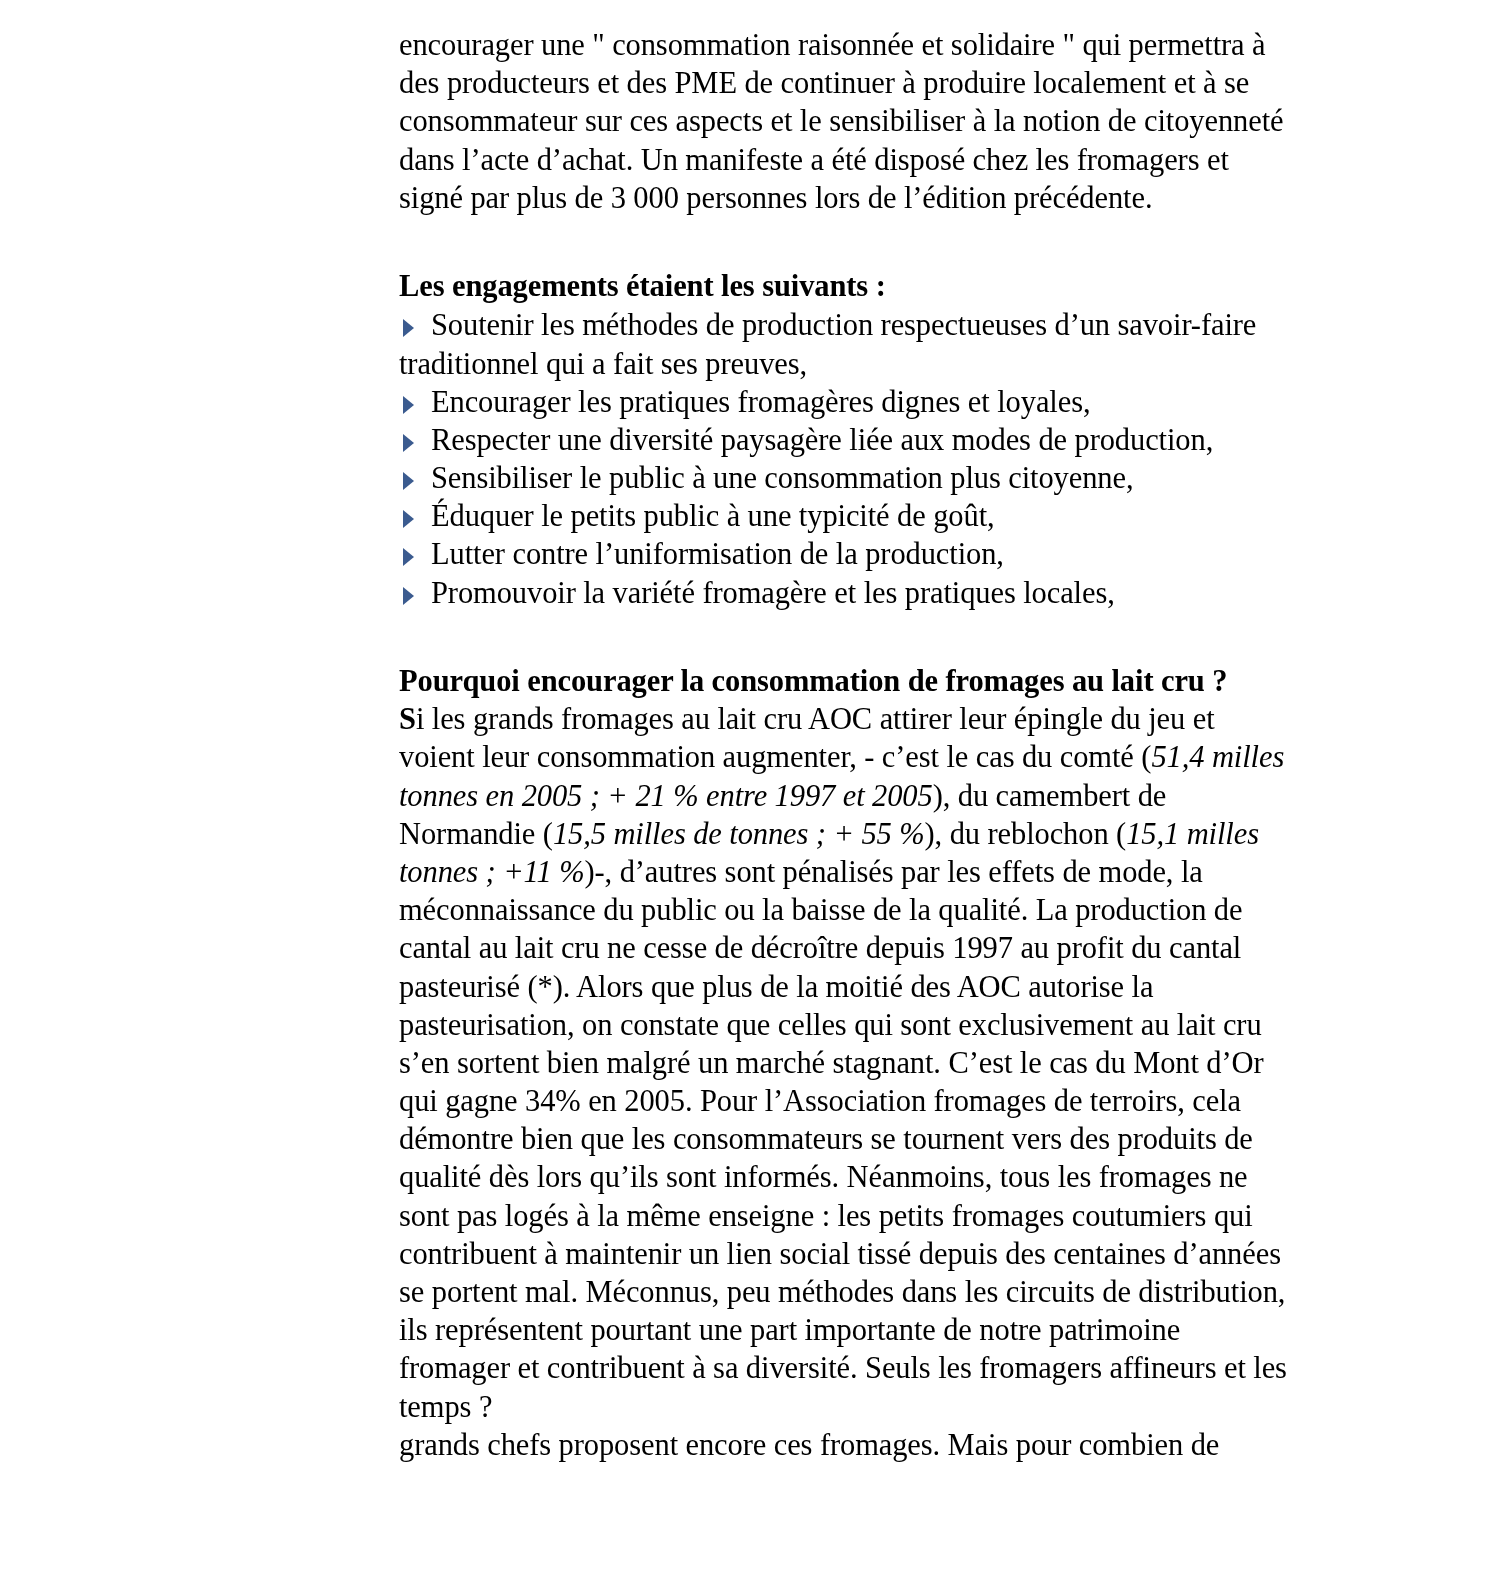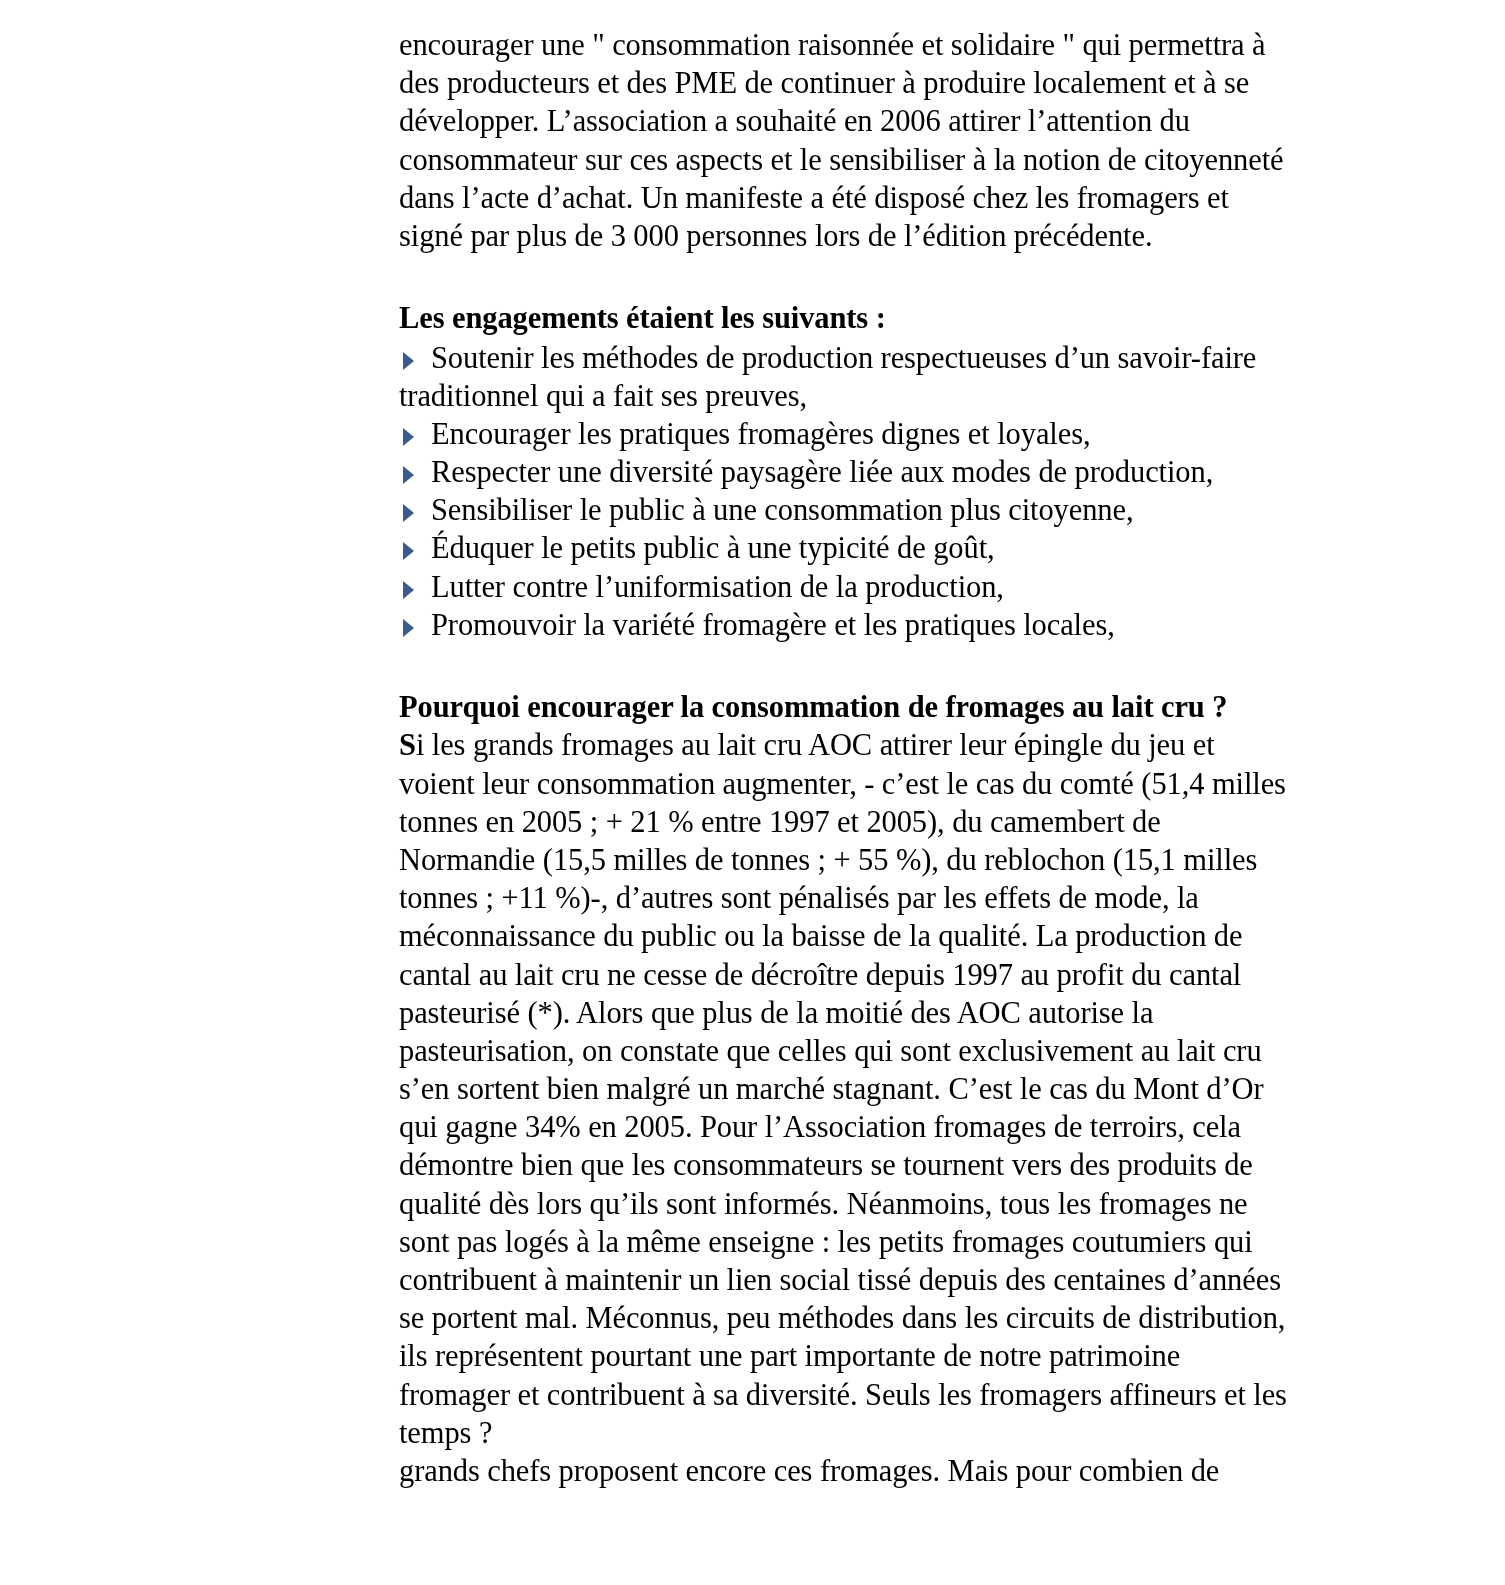--- a/index.html
+++ b/index.html
@@ -25,50 +25,49 @@
     font-size: 30.5px;
     line-height: 38.2px;
     height: 38.2px;
     white-space: nowrap;
     letter-spacing: -0.1px;
   }
   .blank {
     height: 38.2px;
   }
   .bold { font-weight: bold; }
-  .ital { }
+  .ital { font-style: italic; }
   .heading {
     font-weight: bold;
   }
   .bullet-line {
     position: relative;
   }
   .bullet {
     display: inline-block;
     width: 0;
     height: 0;
     border-top: 9px solid transparent;
     border-bottom: 9px solid transparent;
     border-left: 11px solid #3b5b8f;
     margin-left: 4px;
     margin-right: 17px;
     vertical-align: -2px;
   }
   .list-line-1 { margin-top: 1px; }
-  .heading-line { margin-top: 6px; }
+  .heading-line { margin-top: 12px; }
 </style>
 </head>
 <body>
 
 <div class="page">
 
   <div>
     <div class="line">encourager une " consommation raisonnée et solidaire " qui permettra à</div>
     <div class="line">des producteurs et des PME de continuer à produire localement et à se</div>
-    <div class="line">développer. L’association a souhaité en 2006 attirer l’attention du</div>
     <div class="line">consommateur sur ces aspects et le sensibiliser à la notion de citoyenneté</div>
     <div class="line">dans l’acte d’achat. Un manifeste a été disposé chez les fromagers et</div>
     <div class="line">signé par plus de 3 000 personnes lors de l’édition précédente.</div>
   </div>
 
   <div class="blank"></div>
 
   <div>
     <div class="line heading heading-line">Les engagements étaient les suivants :</div>
 

